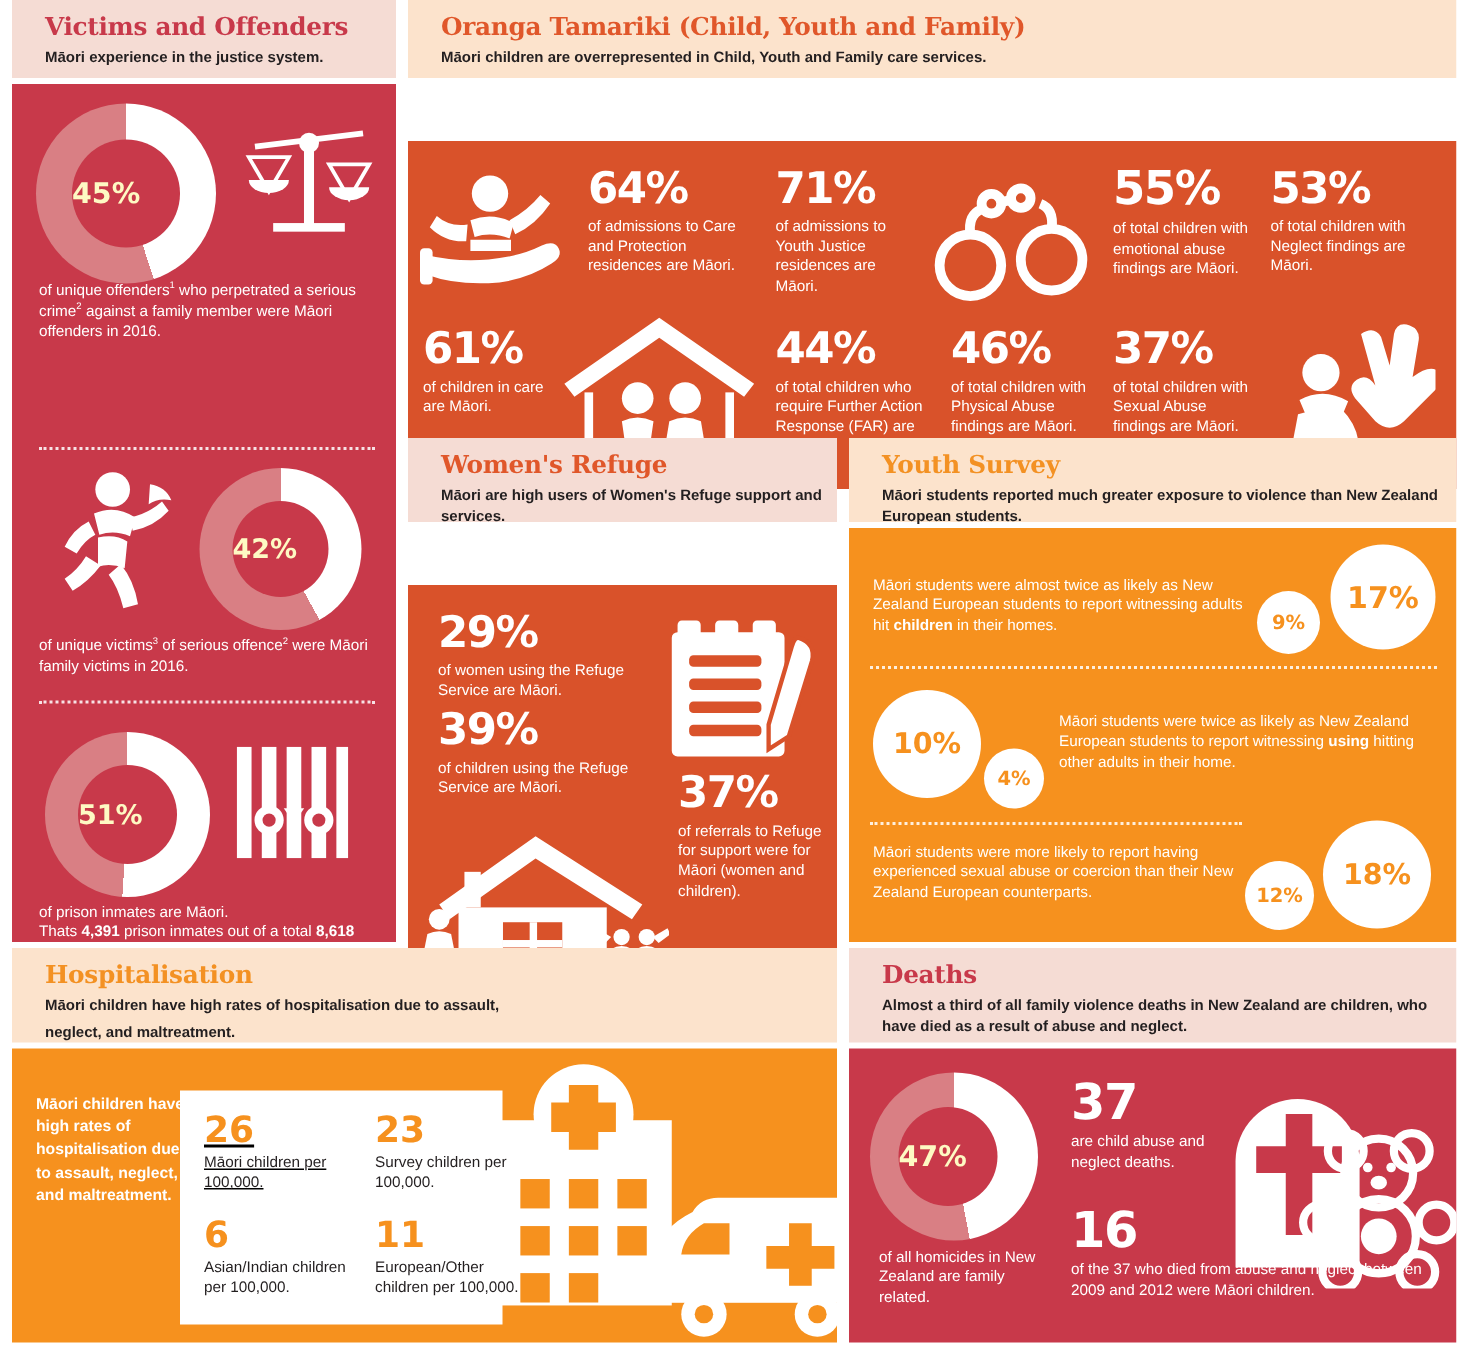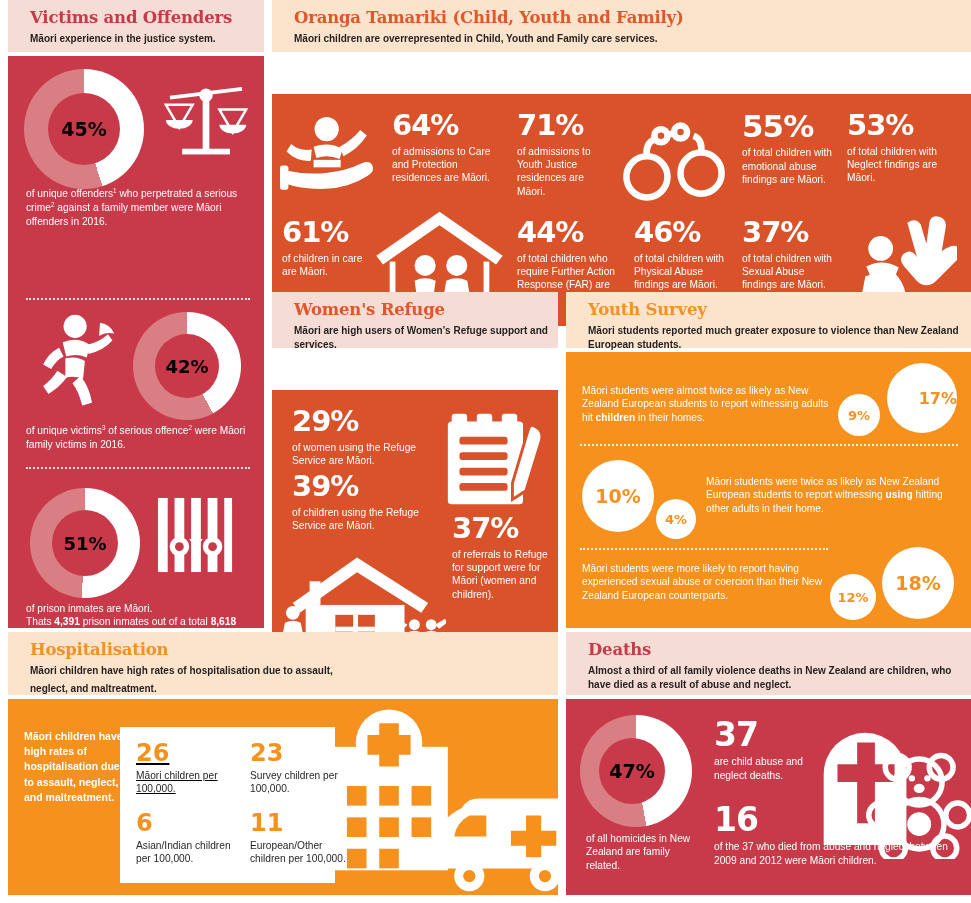--- a/index.html
+++ b/index.html
@@ -60,22 +60,22 @@
   .dots {
     position: absolute;
     border-top: 2px dotted rgba(255,255,255,0.85);
     height: 0;
   }
 
   
   .donut { position: absolute; border-radius: 50%; }
   .donut .hole {
     position: absolute; border-radius: 50%;
-    display: flex; align-items: center; justify-content: center;
-    color: #000000;
+    display: flex; align-items: center; justify-content: flex-start;
+    color: #fef9c3;
     font-family: "DejaVu Sans", sans-serif;
     font-weight: bold;
   }
 
   
   .bub {
     position: absolute; border-radius: 50%;
     background: #ffffff; color: #f6911e;
     display: flex; align-items: center; justify-content: center;
     font-family: "DejaVu Sans", sans-serif;
@@ -336,21 +336,21 @@
   </div>
 
   <div class="panel bg-amber" style="left:566px; top:352px; width:405px; height:276px;">
 
     <div class="stat" style="left:16px; top:32px; width:250px;">
       <div class="lbl">Māori students were almost twice as likely as New Zealand European students to report witnessing adults hit <b>children</b> in their homes.</div>
     </div>
     <div class="bub" style="left:272px; top:42px; width:42px; height:42px; font-size:13px;">
       <span>9%</span>
     </div>
-    <div class="bub" style="left:321px; top:11px; width:70px; height:70px; font-size:16px;justify-content:flex-end;">
+    <div class="bub" style="left:321px; top:11px; width:70px; height:70px; font-size:20px;">
       <span>17%</span>
     </div>
 
     <div class="dots" style="left:14px; top:92px; width:378px;"></div>
 
     <div class="bub" style="left:16px; top:108px; width:72px; height:72px; font-size:19px;">
       <span>10%</span>
     </div>
     <div class="bub" style="left:90px; top:147px; width:40px; height:40px; font-size:13px;">
       <span>4%</span>

